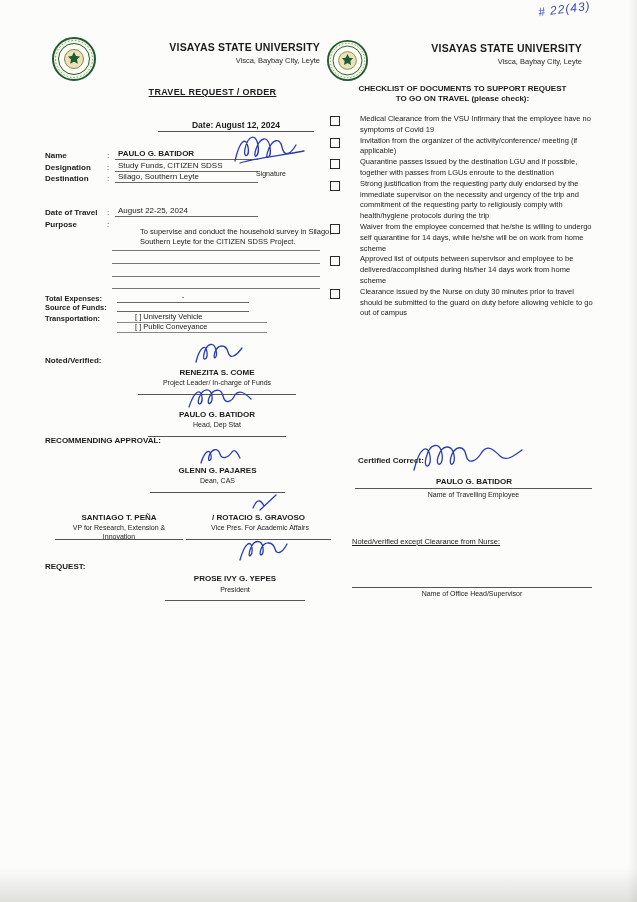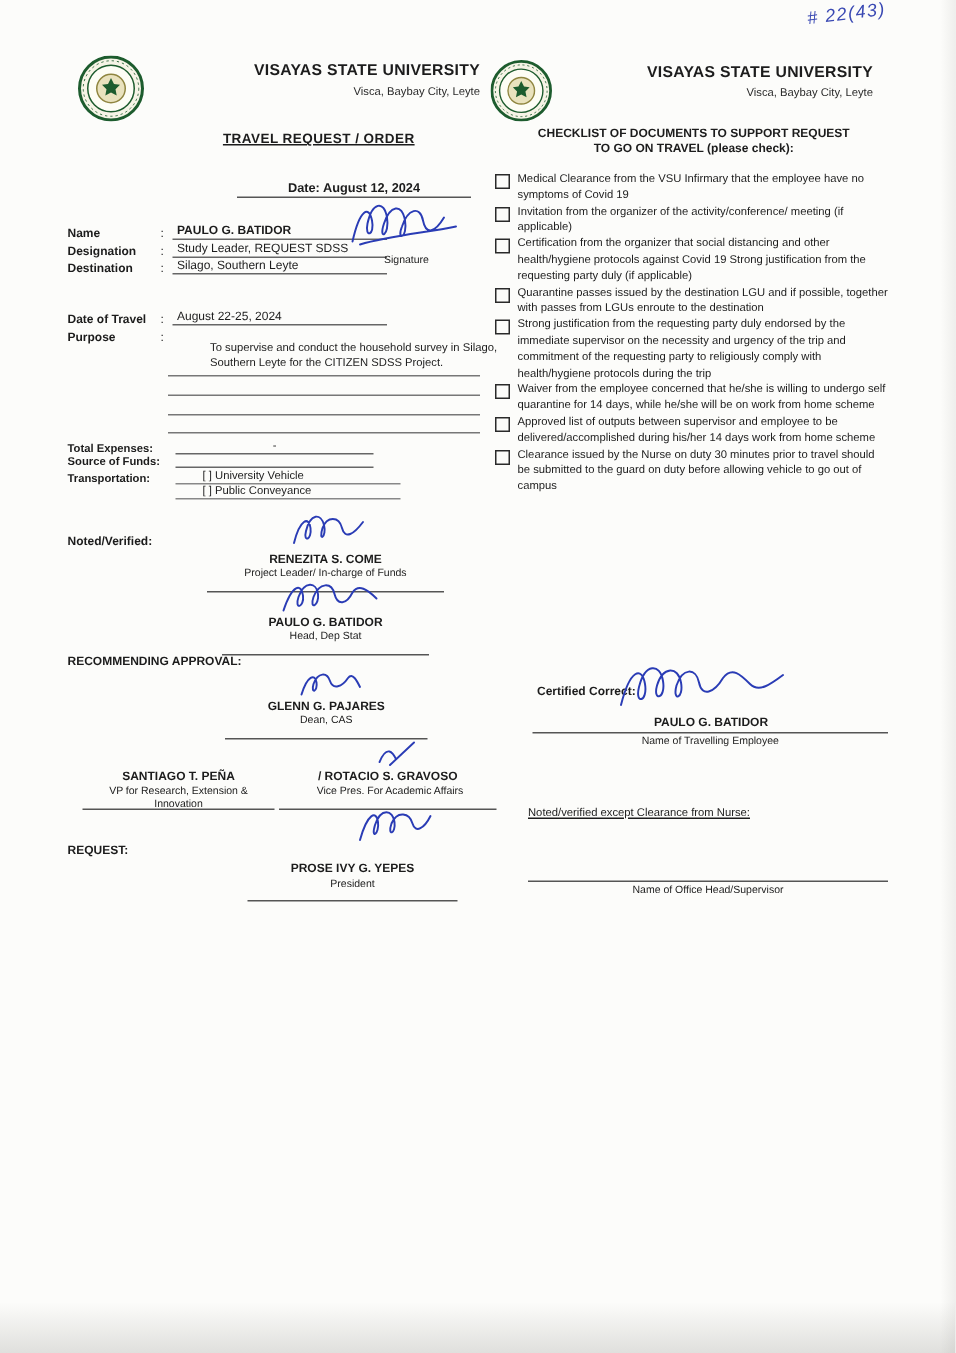--- a/index.html
+++ b/index.html
@@ -54,21 +54,21 @@
   .topt{width:132px;border-bottom:1px solid #888;padding-bottom:1px;padding-left:18px;}
   .section-label{font-size:8px;font-weight:bold;}
   
   .sname{position:absolute;text-align:center;font-size:8px;font-weight:bold;
     border-bottom:1px solid #555;padding-bottom:17px;}
   .stitle{position:absolute;text-align:center;font-size:7px;color:#222;line-height:8.5px;}
   .sig{position:absolute;}
   .sig path{stroke:#2a3cb5;stroke-width:1.3;fill:none;stroke-linecap:round;}
   
   .checklist{left:330px;top:114px;width:263px;}
-  .chk-item{display:flex;gap:5px;}
+  .chk-item{display:flex;gap:20px;}
   .checkbox{width:8px;height:8px;border:1px solid #2a2a2a;flex:none;margin-top:2px;background:#fcfcfa;}
   .chk-text{font-size:7.5px;line-height:10.8px;}
   .cert-label{left:358px;top:456px;font-size:8px;font-weight:bold;}
   .cert-name{left:358px;top:477px;width:232px;text-align:center;font-size:8px;font-weight:bold;}
   .cert-line{left:355px;top:488px;width:237px;border-top:1px solid #555;}
   .cert-caption{left:355px;top:491px;width:237px;text-align:center;font-size:7px;}
   .noted-except{left:352px;top:537px;font-size:7.5px;text-decoration:underline;}
   .office-line{left:352px;top:587px;width:240px;border-top:1px solid #555;}
   .office-caption{left:352px;top:590px;width:240px;text-align:center;font-size:7px;}
 </style>
@@ -111,21 +111,21 @@
   <div class="abs date-line">Date: August 12, 2024</div>
 
   <div class="frow" style="top:149px">
     <span class="flabel">Name</span>
     <span class="fcolon">:</span>
     <span class="fvalue b">PAULO G. BATIDOR</span>
   </div>
   <div class="frow" style="top:161px">
     <span class="flabel">Designation</span>
     <span class="fcolon">:</span>
-    <span class="fvalue">Study Leader, REQUEST SDSS</span>
+    <span class="fvalue">Study Funds, CITIZEN SDSS</span>
   </div>
   <div class="frow" style="top:172px">
     <span class="flabel">Destination</span>
     <span class="fcolon">:</span>
     <span class="fvalue">Silago, Southern Leyte</span>
   </div>
 
   <svg class="sig" style="left:230px;top:131px;width:78px;height:40px" viewBox="0 0 78 40">
     <path d="M5 30 C 10 8, 16 6, 18 16 C 20 26, 13 28, 15 18 C 18 4, 26 2, 28 14 C 30 26, 22 30, 26 18 C 30 6, 38 4, 40 16 C 42 28, 34 30, 38 20 C 42 8, 50 6, 52 16 C 54 26, 60 24, 66 14 M 10 32 C 30 26, 55 24, 74 20"></path>
   </svg>
@@ -206,24 +206,20 @@
     <div class="chk-item">
       <span class="checkbox"></span>
       <span class="chk-text">Medical Clearance from the VSU Infirmary that the employee have no symptoms of Covid 19</span>
     </div>
     <div class="chk-item">
       <span class="checkbox"></span>
       <span class="chk-text">Invitation from the organizer of the activity/conference/ meeting (if applicable)</span>
     </div>
     <div class="chk-item">
       <span class="checkbox"></span>
-      <span class="chk-text">Certification from the organizer that social distancing and other health/hygiene protocols against Covid 19 Strong justification from the requesting party duly (if applicable)</span>
-    </div>
-    <div class="chk-item">
-      <span class="checkbox"></span>
       <span class="chk-text">Quarantine passes issued by the destination LGU and if possible, together with passes from LGUs enroute to the destination</span>
     </div>
     <div class="chk-item">
       <span class="checkbox"></span>
       <span class="chk-text">Strong justification from the requesting party duly endorsed by the immediate supervisor on the necessity and urgency of the trip and commitment of the requesting party to religiously comply with health/hygiene protocols during the trip</span>
     </div>
     <div class="chk-item">
       <span class="checkbox"></span>
       <span class="chk-text">Waiver from the employee concerned that he/she is willing to undergo self quarantine for 14 days, while he/she will be on work from home scheme</span>
     </div>

